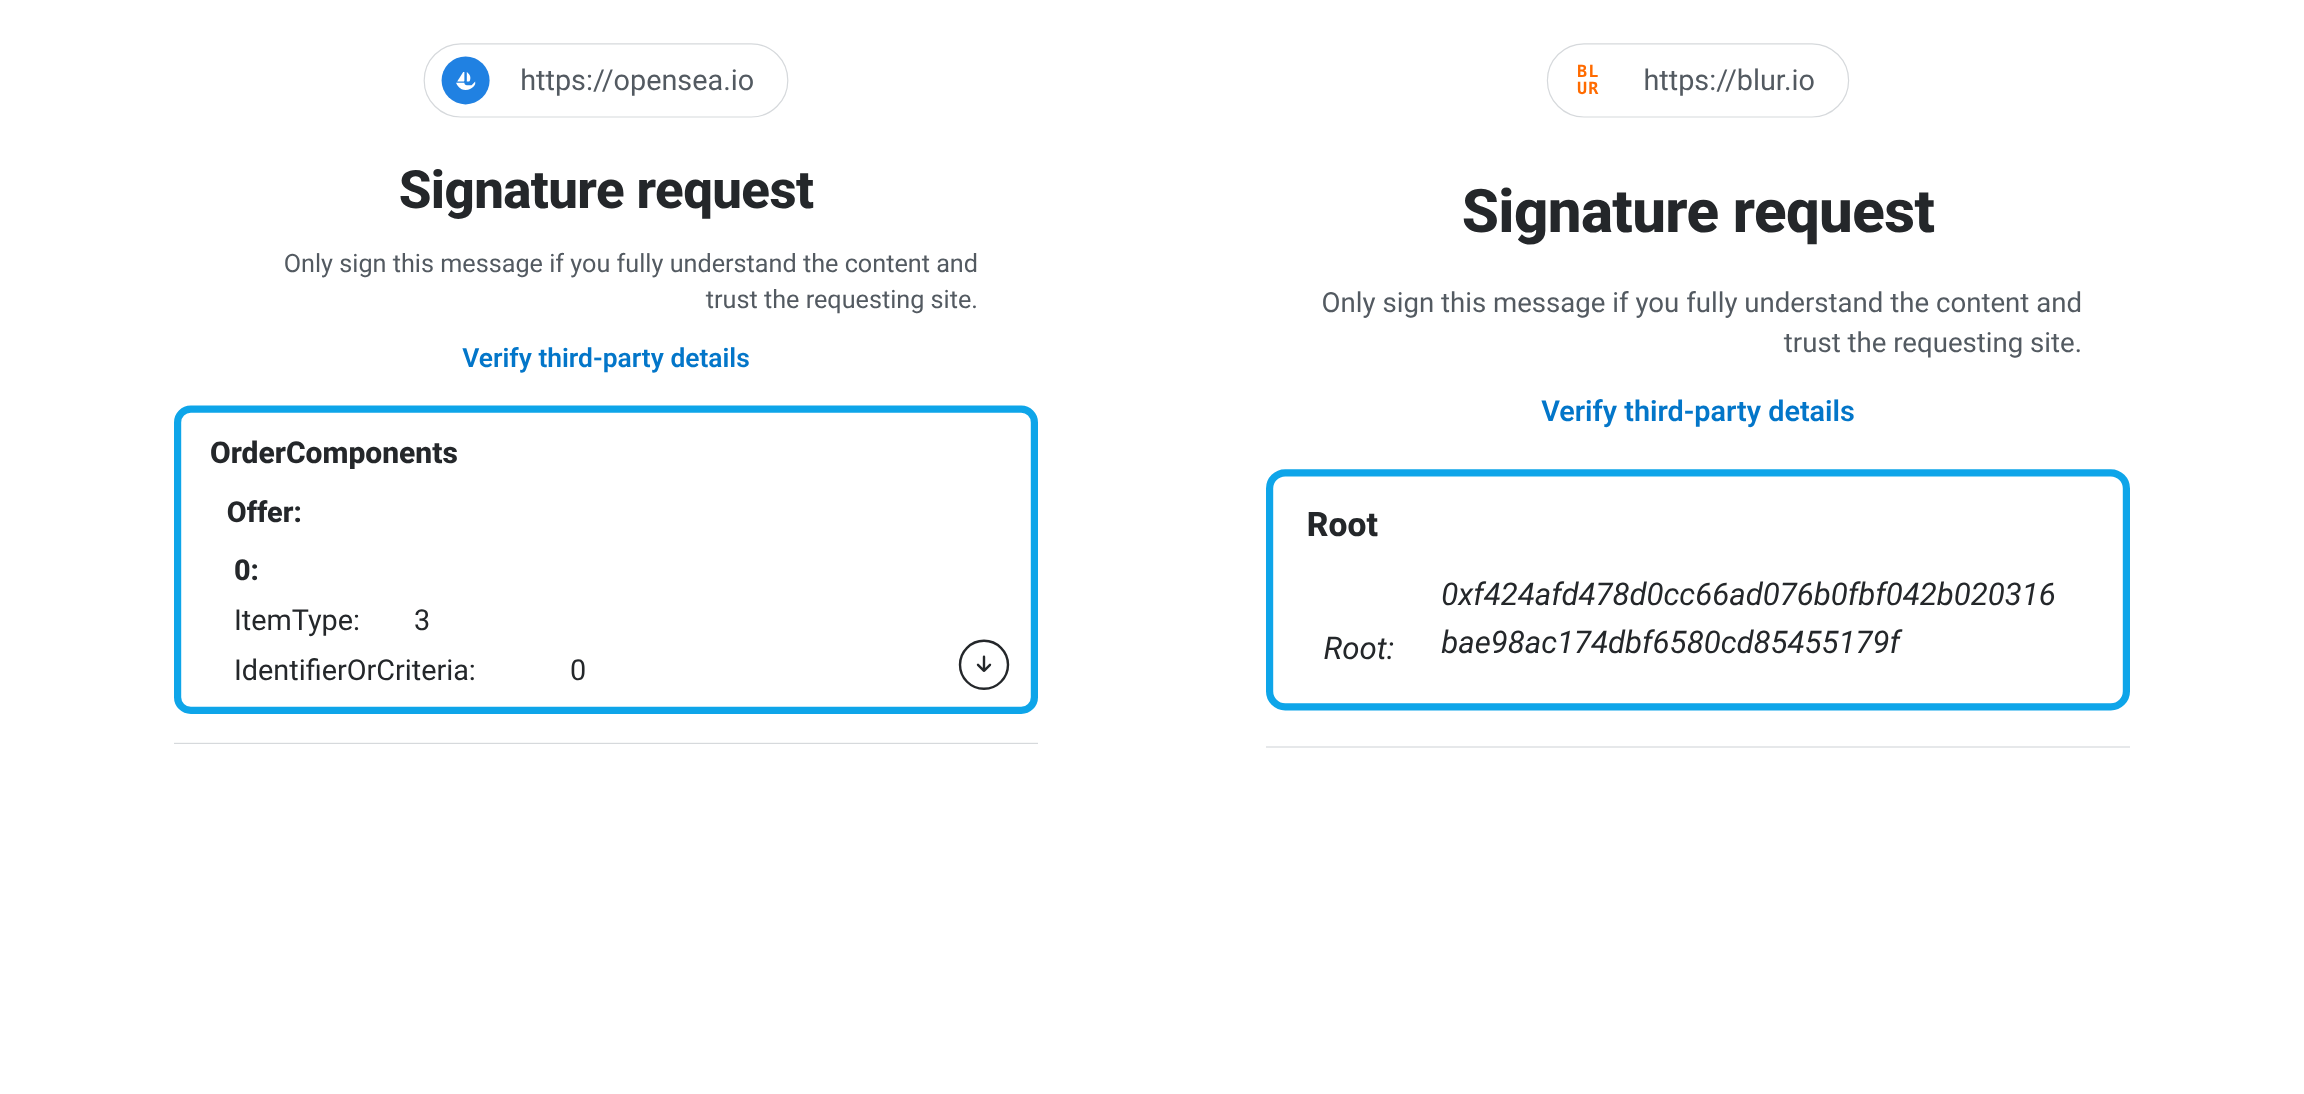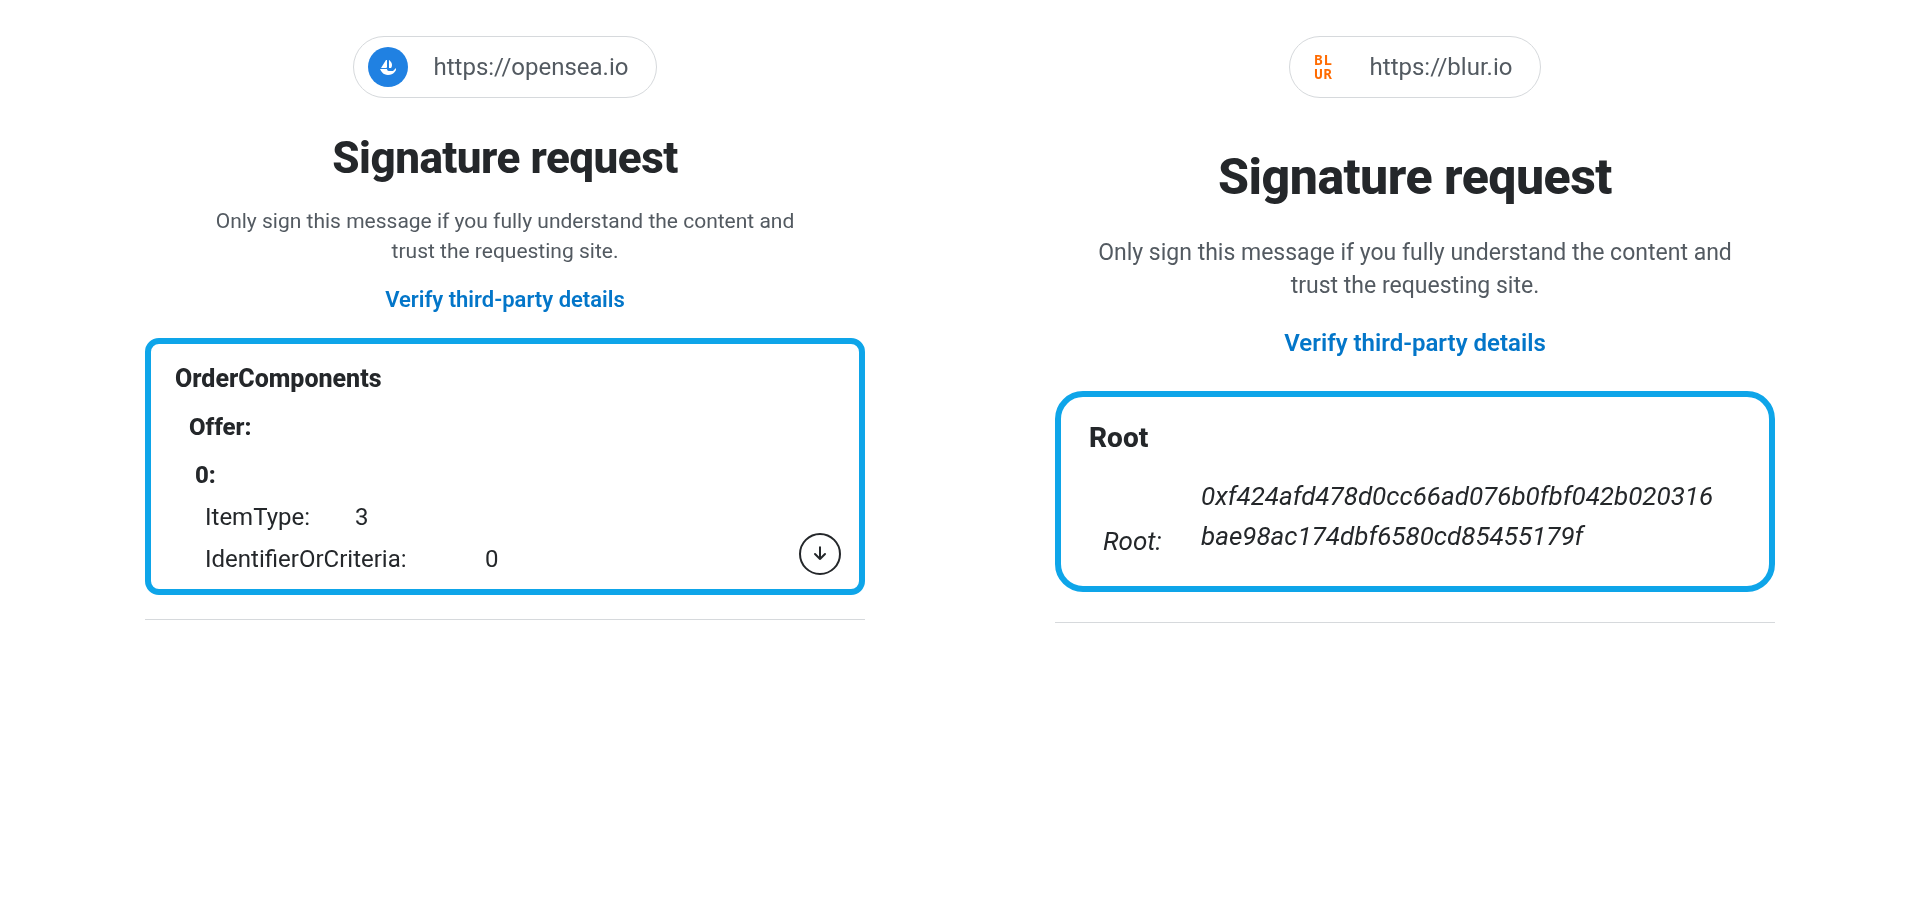--- a/index.html
+++ b/index.html
@@ -11,36 +11,36 @@
     border: 1px solid #d6d9dc; border-radius: 999px;
     padding: 10px 28px 10px 14px; margin-top: 6px;
     font-size: 24px; color: #535a61; font-weight: 400;
   }
   .site-icon { width: 40px; height: 40px; border-radius: 50%; display: inline-flex; align-items: center; justify-content: center; }
   .site-icon.opensea { background: #2081e2; }
   .site-icon.blur { background: transparent; }
   .blur-glyph { color:#ff6b00; font-weight:900; font-size:14px; line-height:14px; letter-spacing:1px; font-family: Menlo, Consolas, monospace; text-align:left; }
   .title { font-size: 44px; font-weight: 800; margin-top: 34px; letter-spacing: -0.5px; }
   .popup-right .title { font-size: 50px; margin-top: 50px; }
-  .warn { font-size: 21px; color: #535a61; text-align: center; margin-top: 22px; line-height: 1.45; max-width: 620px; }
+  .warn { font-size: 21px; color: #535a61; text-align: right; margin-top: 22px; line-height: 1.45; max-width: 620px; }
   .popup-right .warn { font-size: 23px; margin-top: 30px; max-width: 640px; }
   .link-verify { color: #0376c9; font-weight: 600; font-size: 22px; margin-top: 20px; cursor: pointer; }
   .popup-right .link-verify { font-size: 24px; margin-top: 26px; }
   .panel {
     width: 100%; border: 6px solid #0ea5e9; border-radius: 14px;
     margin-top: 26px; padding: 20px 24px 16px 24px; position: relative;
     font-size: 24px;
   }
-  .popup-right .panel { margin-top: 34px; padding: 24px 28px 30px 28px; font-size: 26px; border-radius: 28px; }
+  .popup-right .panel { margin-top: 34px; padding: 24px 28px 30px 28px; font-size: 26px; border-radius: 16px; }
   .panel-heading { font-weight: 800; font-size: 25px; }
   .popup-right .panel-heading { font-size: 28px; }
   .row { display: flex; align-items: center; margin-top: 14px; }
   .row .lbl { min-width: 120px; }
   .row.indent-1 { margin-left: 14px; }
-  .row.indent-2 { margin-left: 30px; }
+  .row.indent-2 { margin-left: 20px; }
   .bold { font-weight: 800; margin-top: 20px; }
   .avatar { width: 30px; height: 30px; border-radius: 50%; display:inline-block; margin: 0 12px 0 10px; overflow:hidden; position:relative; }
   .avatar.offerer { background: linear-gradient(180deg, #d03030 0 50%, #f2c200 50% 100%); border:1px solid rgba(0,0,0,.15); }
   .avatar.offerer::after{ content:""; position:absolute; left:0; right:0; top:calc(50% - 1px); height:2px; background:#5a2b00; }
   .avatar.token { background: linear-gradient(180deg, #1a8fd8 0 45%, #2aa03a 45% 72%, #e05a2b 72% 100%); border:1px solid rgba(0,0,0,.15);}
   .addr { color:#0376c9; font-weight:600; font-size:22px; }
   .scroll-btn {
     position:absolute; right:18px; bottom:14px; width:42px; height:42px; border:2px solid #24272a; border-radius:50%;
     display:flex; align-items:center; justify-content:center; background:#fff; cursor:pointer;
   }

